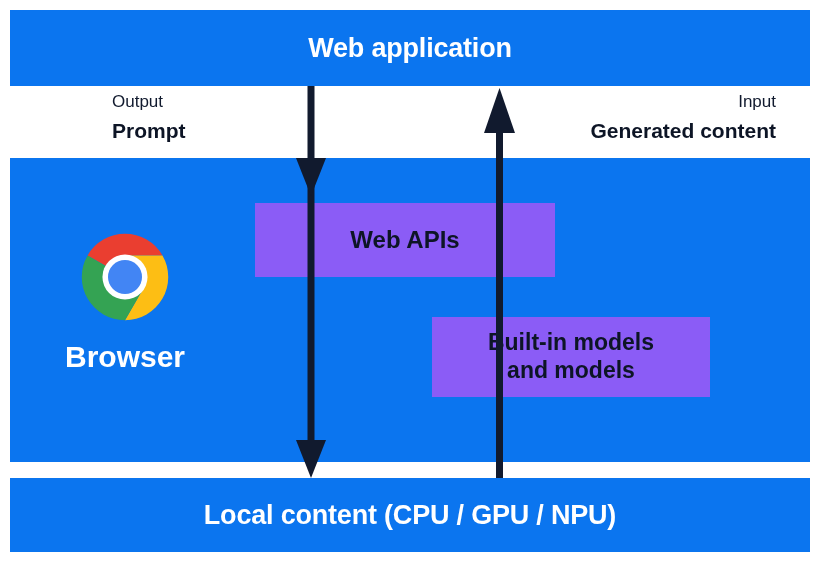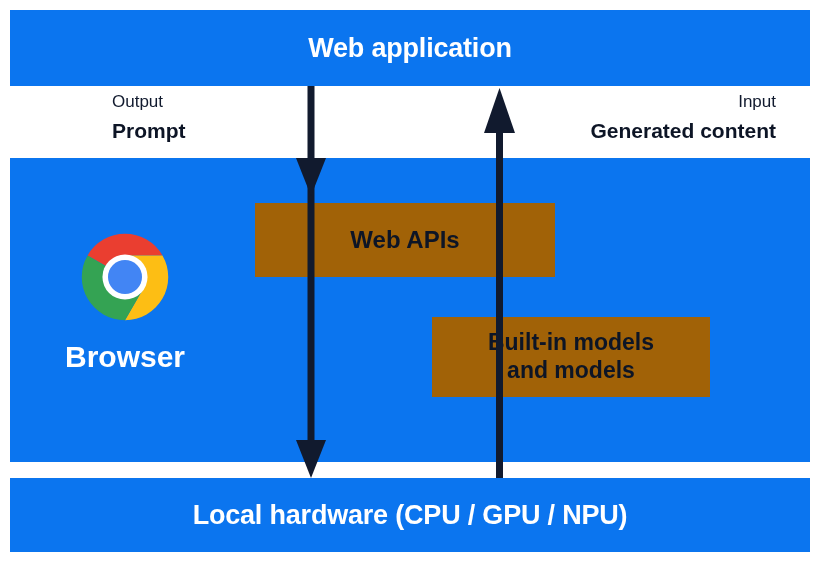--- a/index.html
+++ b/index.html
@@ -60,21 +60,21 @@
     font-size: 21px;
     font-weight: bold;
     display: block;
     color: #0d1526;
     margin-top: 7px;
   }
 
   
   .ybox {
     position: absolute;
-    background: #a16207;
+    background: #8b5cf6;
     display: flex;
     align-items: center;
     justify-content: center;
     text-align: center;
     color: #0d1526;
     font-weight: bold;
     z-index: 3;
     user-select: none;
   }
   #box-web-apis {
@@ -152,21 +152,21 @@
     <path class="chrome-green" d="M9.3 26.5 L29.6 38.3 A23.5 23.5 0 0 0 70.4 61.7 L50 97 A47 47 0 0 1 9.3 26.5 Z" fill="#34a353"></path>
 
     <circle cx="50" cy="50" r="24.5" fill="#ffffff"></circle>
 
     <circle cx="50" cy="50" r="18.5" fill="#4285f4"></circle>
   </svg>
 
   <div id="browser-label">Browser</div>
 
   <div class="band" id="band-bottom">
-    <span class="band-title">Local hardware (CPU / GPU / NPU)</span>
+    <span class="band-title">Local content (CPU / GPU / NPU)</span>
   </div>
 
   <svg id="arrow-layer" viewBox="0 0 820 566">
 
     <g>
       <rect class="arrow-shape" x="307.5" y="86" width="7" height="357"></rect>
       <path class="arrow-shape" d="M296 440 L326 440 L311 478 Z"></path>
 
       <path class="arrow-shape" d="M296 158 L326 158 L311 196 Z"></path>
     </g>

